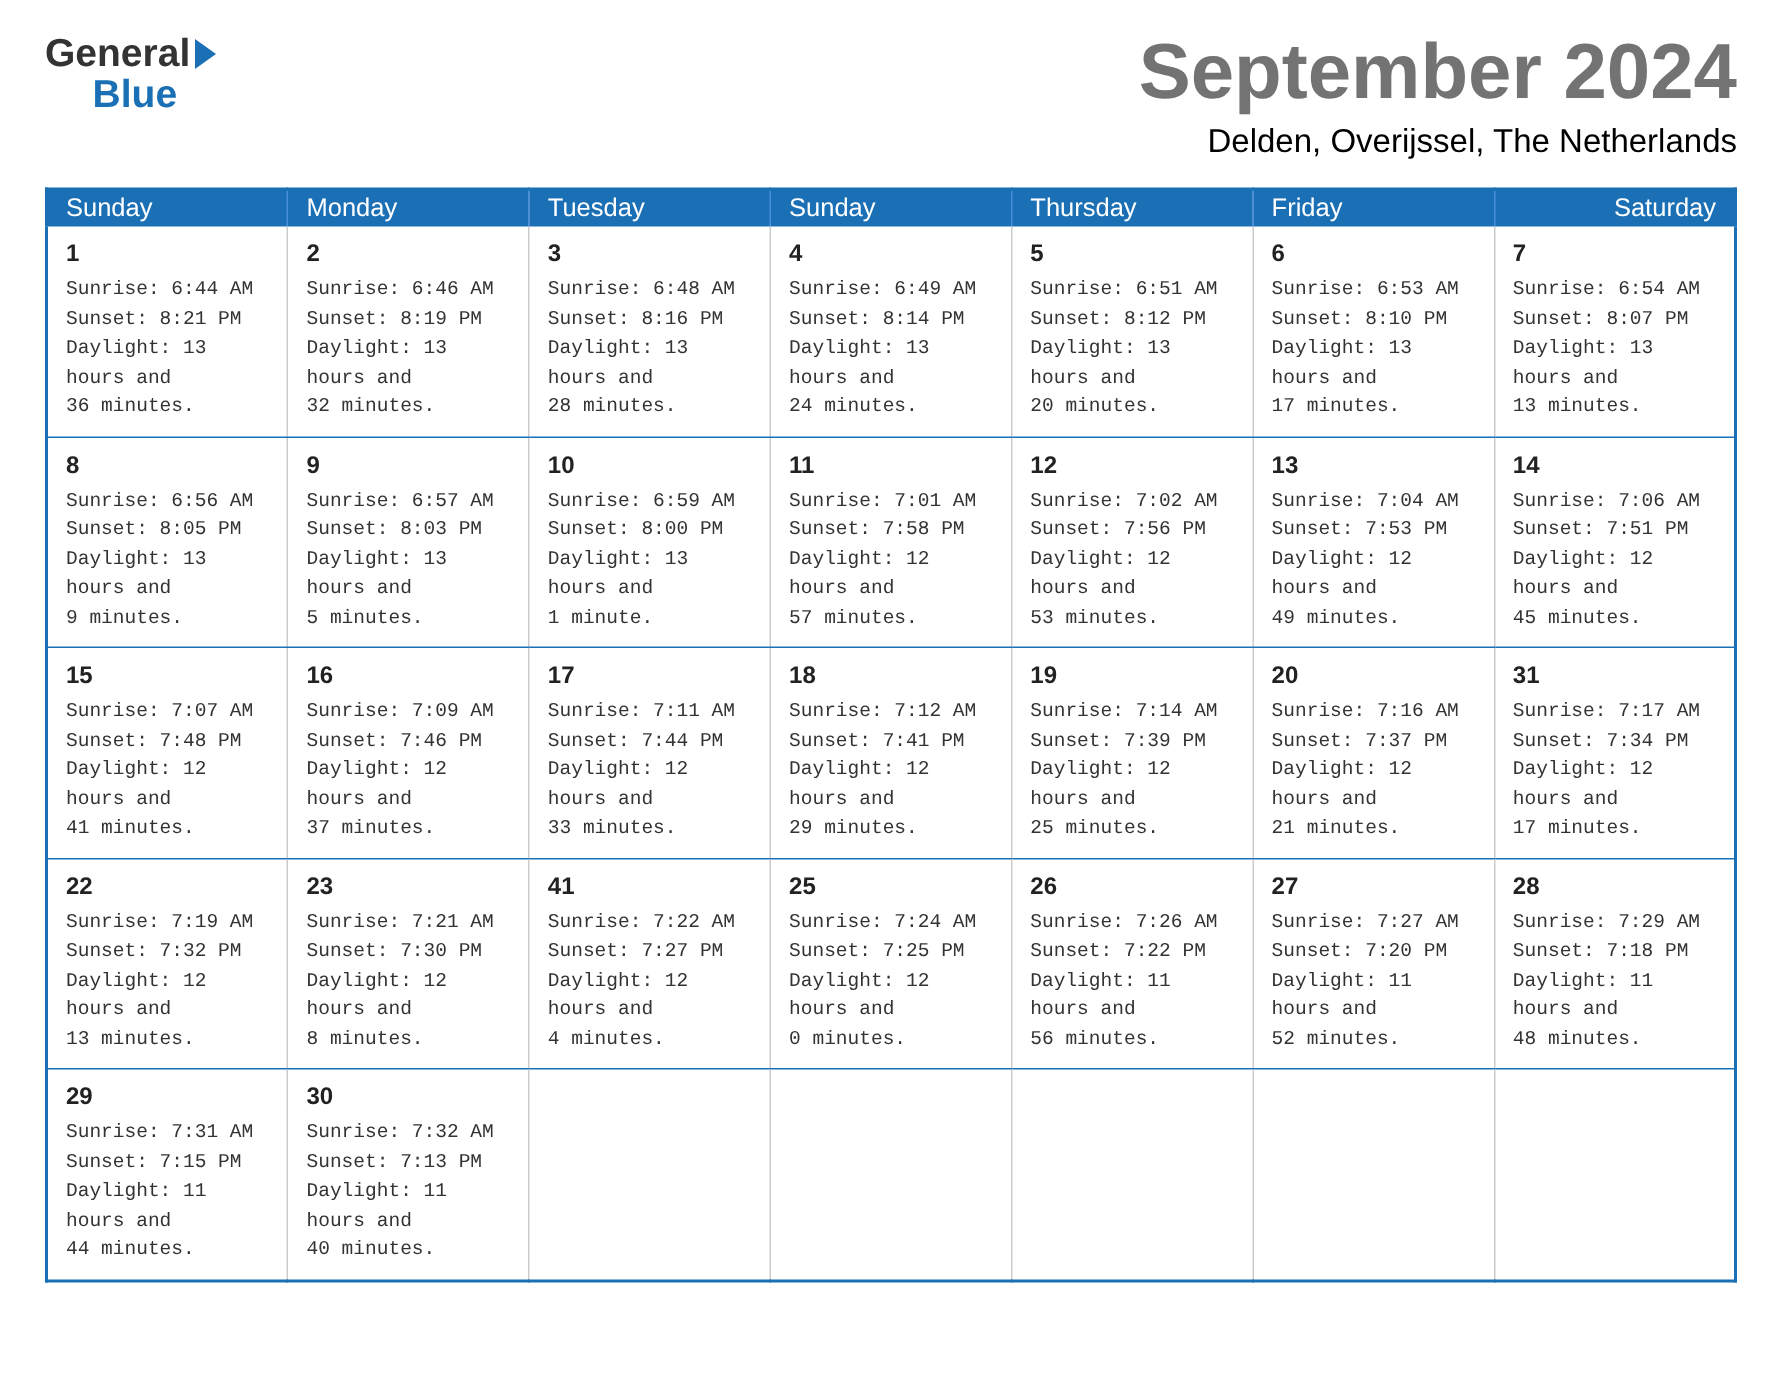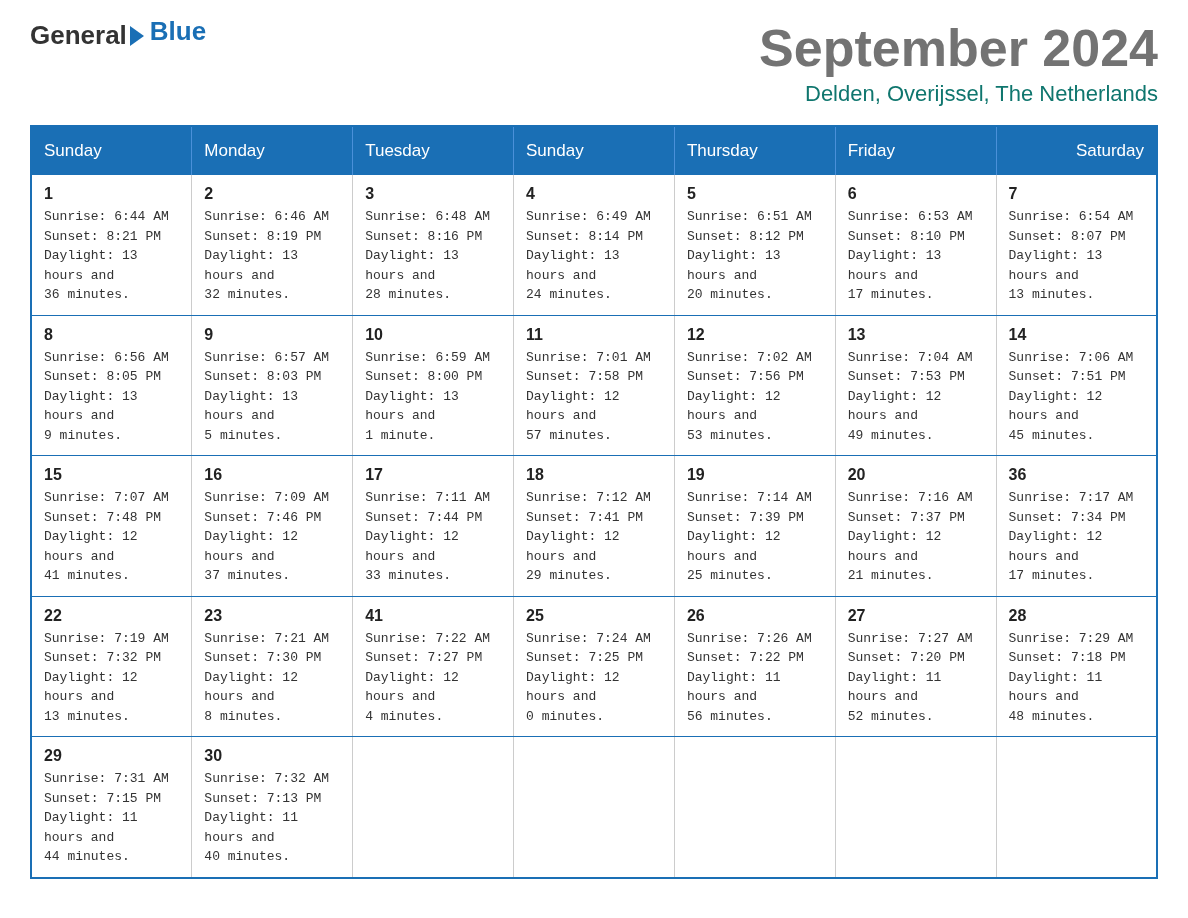--- a/index.html
+++ b/index.html
@@ -11,22 +11,22 @@
       padding: 20px 30px;
     }
     .header-area {
       display: flex;
       justify-content: space-between;
       align-items: flex-start;
       margin-bottom: 18px;
     }
     .logo {
       display: flex;
-      flex-direction: row;
-      align-items: flex-start;
+      flex-direction: column;
+      align-items: center;
     }
     .logo-text {
       display: flex;
       align-items: center;
       font-size: 26px;
       font-weight: bold;
       color: #333;
     }
     .logo-triangle {
       width: 0;
@@ -47,32 +47,32 @@
       text-align: right;
     }
     .calendar-title {
       font-size: 52px;
       font-weight: bold;
       color: #737373;
       line-height: 1.1;
     }
     .calendar-subtitle {
       font-size: 22px;
-      color: #0f766e;
+      color: #000000;
       margin-top: 4px;
     }
     table {
       width: 100%;
       border-collapse: collapse;
       border: 2px solid #1a6fb5;
     }
     thead tr th {
       background-color: #1a6fb5;
       color: #fff;
-      padding: 14px 12px;
+      padding: 2px 12px;
       font-size: 17px;
       text-align: left;
       border-right: 1px solid #4a90d9;
       font-weight: normal;
     }
     thead tr th:last-child {
       border-right: none;
       text-align: right;
     }
     tbody tr td {
@@ -298,21 +298,21 @@
         </td>
         <td>
           <span class="day-number">20</span>
         <div class="day-info">
           Sunrise: 7:16 AM<br>
           Sunset: 7:37 PM<br>
           Daylight: 12 hours and<br>21 minutes.
         </div>
         </td>
         <td>
-          <span class="day-number">36</span>
+          <span class="day-number">31</span>
         <div class="day-info">
           Sunrise: 7:17 AM<br>
           Sunset: 7:34 PM<br>
           Daylight: 12 hours and<br>17 minutes.
         </div>
         </td>
       </tr>
       <tr>
         <td>
           <span class="day-number">22</span>

